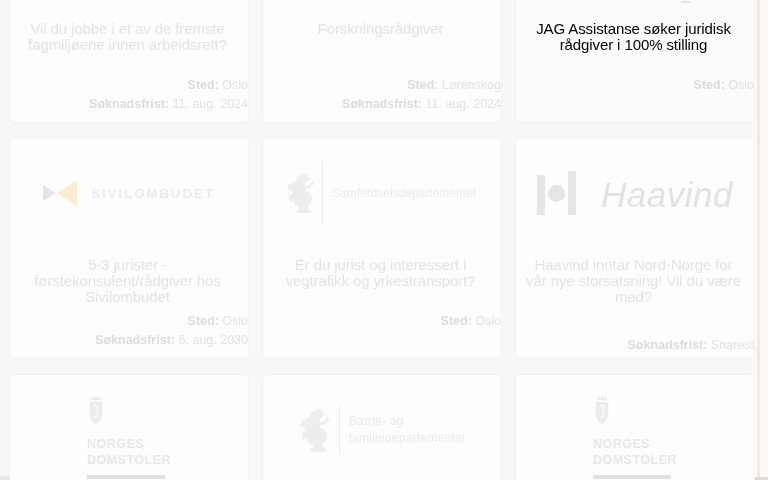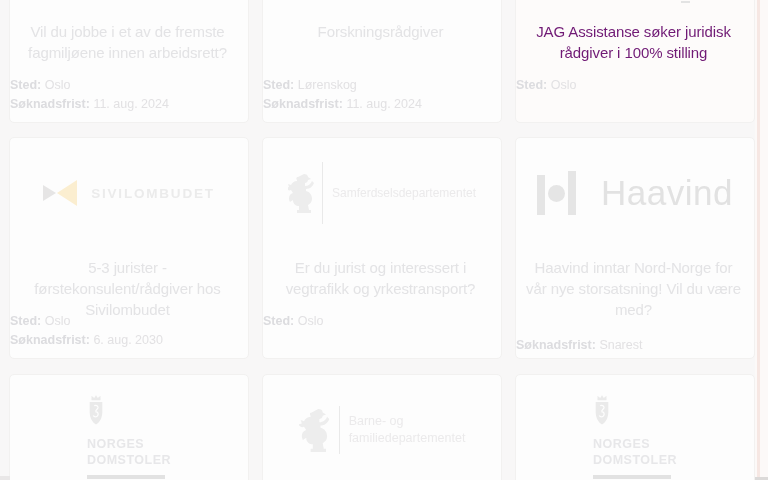--- a/index.html
+++ b/index.html
@@ -11,24 +11,24 @@
   .card{
     position:absolute;width:240px;height:222px;box-sizing:border-box;
     background:#fdfdfd;border:1px solid #f2f1f0;border-radius:5px;
   }
   .card.warm{background:#fdfbfa;}
   .r1{top:-99px}.r2{top:137px}.r3{top:374px}
   .c1{left:9px}.c2{left:262px}.c3{left:515px}
 
   .title{
     position:absolute;top:119px;left:7px;right:10px;text-align:center;
-    font-size:15px;line-height:21px;color:#e3e3e5;letter-spacing:-0.1px;
+    font-size:15px;line-height:16px;color:#e3e3e5;letter-spacing:-0.1px;
   }
-  .warm .title{color:#701a75;}
-  .meta{position:absolute;left:0;right:0;text-align:left;font-size:12.5px;color:#e2e1e3;}
+  .warm .title{color:#000000;}
+  .meta{position:absolute;left:0;right:0;text-align:right;font-size:12.5px;color:#e2e1e3;}
   .meta b{color:#dcdcdf;}
   .sted{top:176px}.frist{top:195px}
   .meta-low .sted{top:186px}.meta-low .frist{top:200px}
 
   .logo-area{
     position:absolute;top:0;left:0;right:0;height:110px;
     display:flex;align-items:center;justify-content:center;
   }
 
   
@@ -40,21 +40,21 @@
   
   .dept{display:flex;align-items:center;}
   .dept-lion{color:#ededed;flex:none;}
   .dept-div{width:1px;background:#e9e9e9;margin:0 9px 0 8px;}
   .div-tall{height:62px;}
   .div-short{height:48px;}
   .dept-name{font-size:12px;color:#ebeaeb;line-height:16px;text-align:left;}
   .dept-name.two{font-size:12.5px;line-height:17px;}
 
   
-  .hv{display:flex;align-items:center;}
+  .hv{display:flex;align-items:flex-end;font-style:italic;}
   .hv-mark{display:flex;align-items:center;}
   .hv-bar{width:8px;height:44px;background:#e5e5e5;}
   .hv-bar.left{height:40px;margin-top:4px;}
   .hv-dot{width:17px;height:17px;border-radius:50%;background:#e5e5e5;margin:0 3px;}
   .hv-word{margin-left:25px;font-size:35px;color:#e2e2e2;letter-spacing:0.5px;}
 
   
   .nd{display:flex;flex-direction:column;align-items:flex-start;margin-top:12px;}
   .nd-crest{margin-bottom:8px;color:#eaeaea;}
   .nd-line{font-size:12.5px;font-weight:bold;letter-spacing:0.5px;color:#e7e7e9;line-height:16px;}

